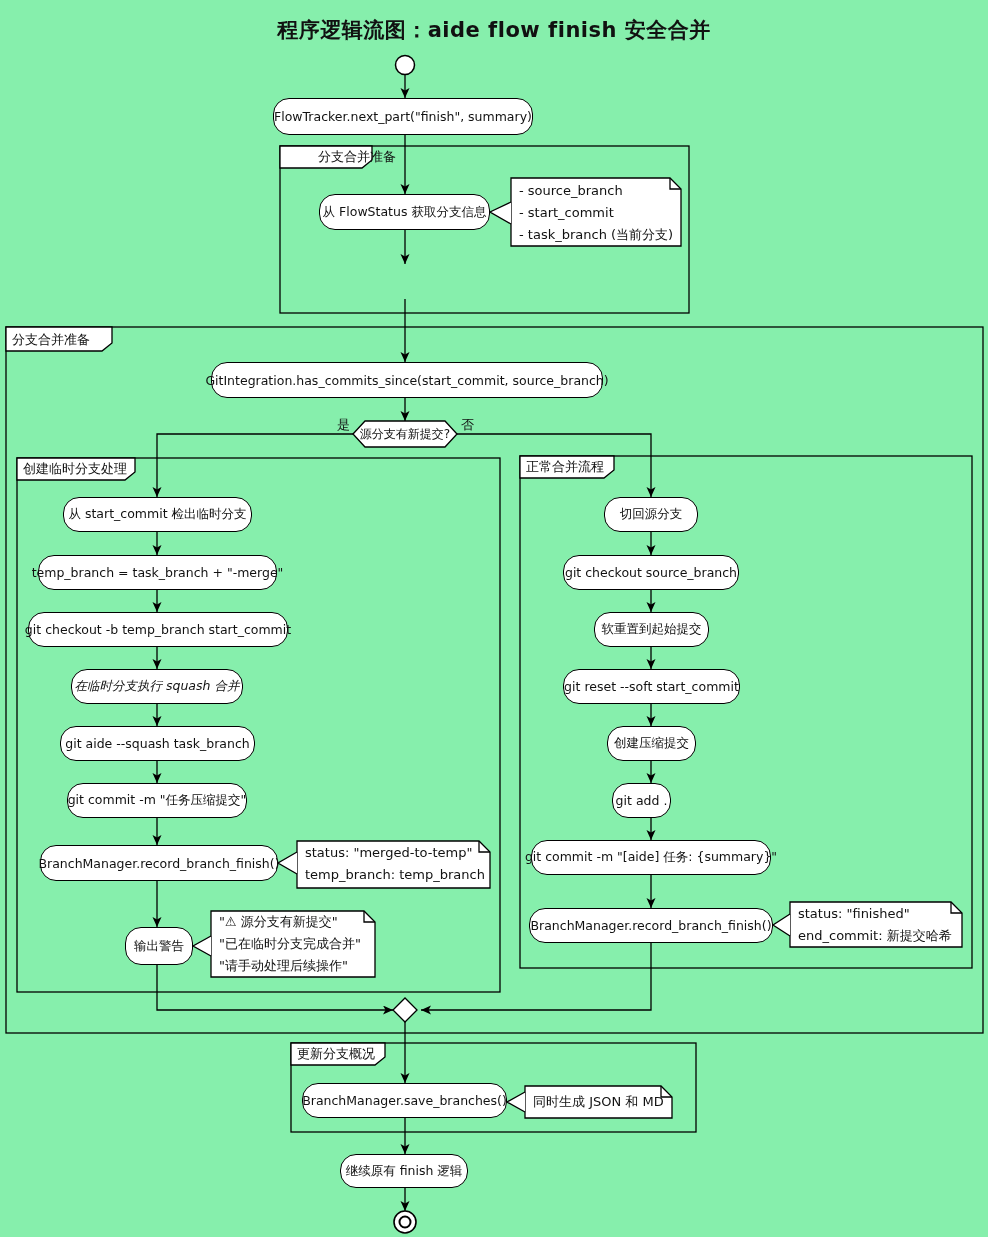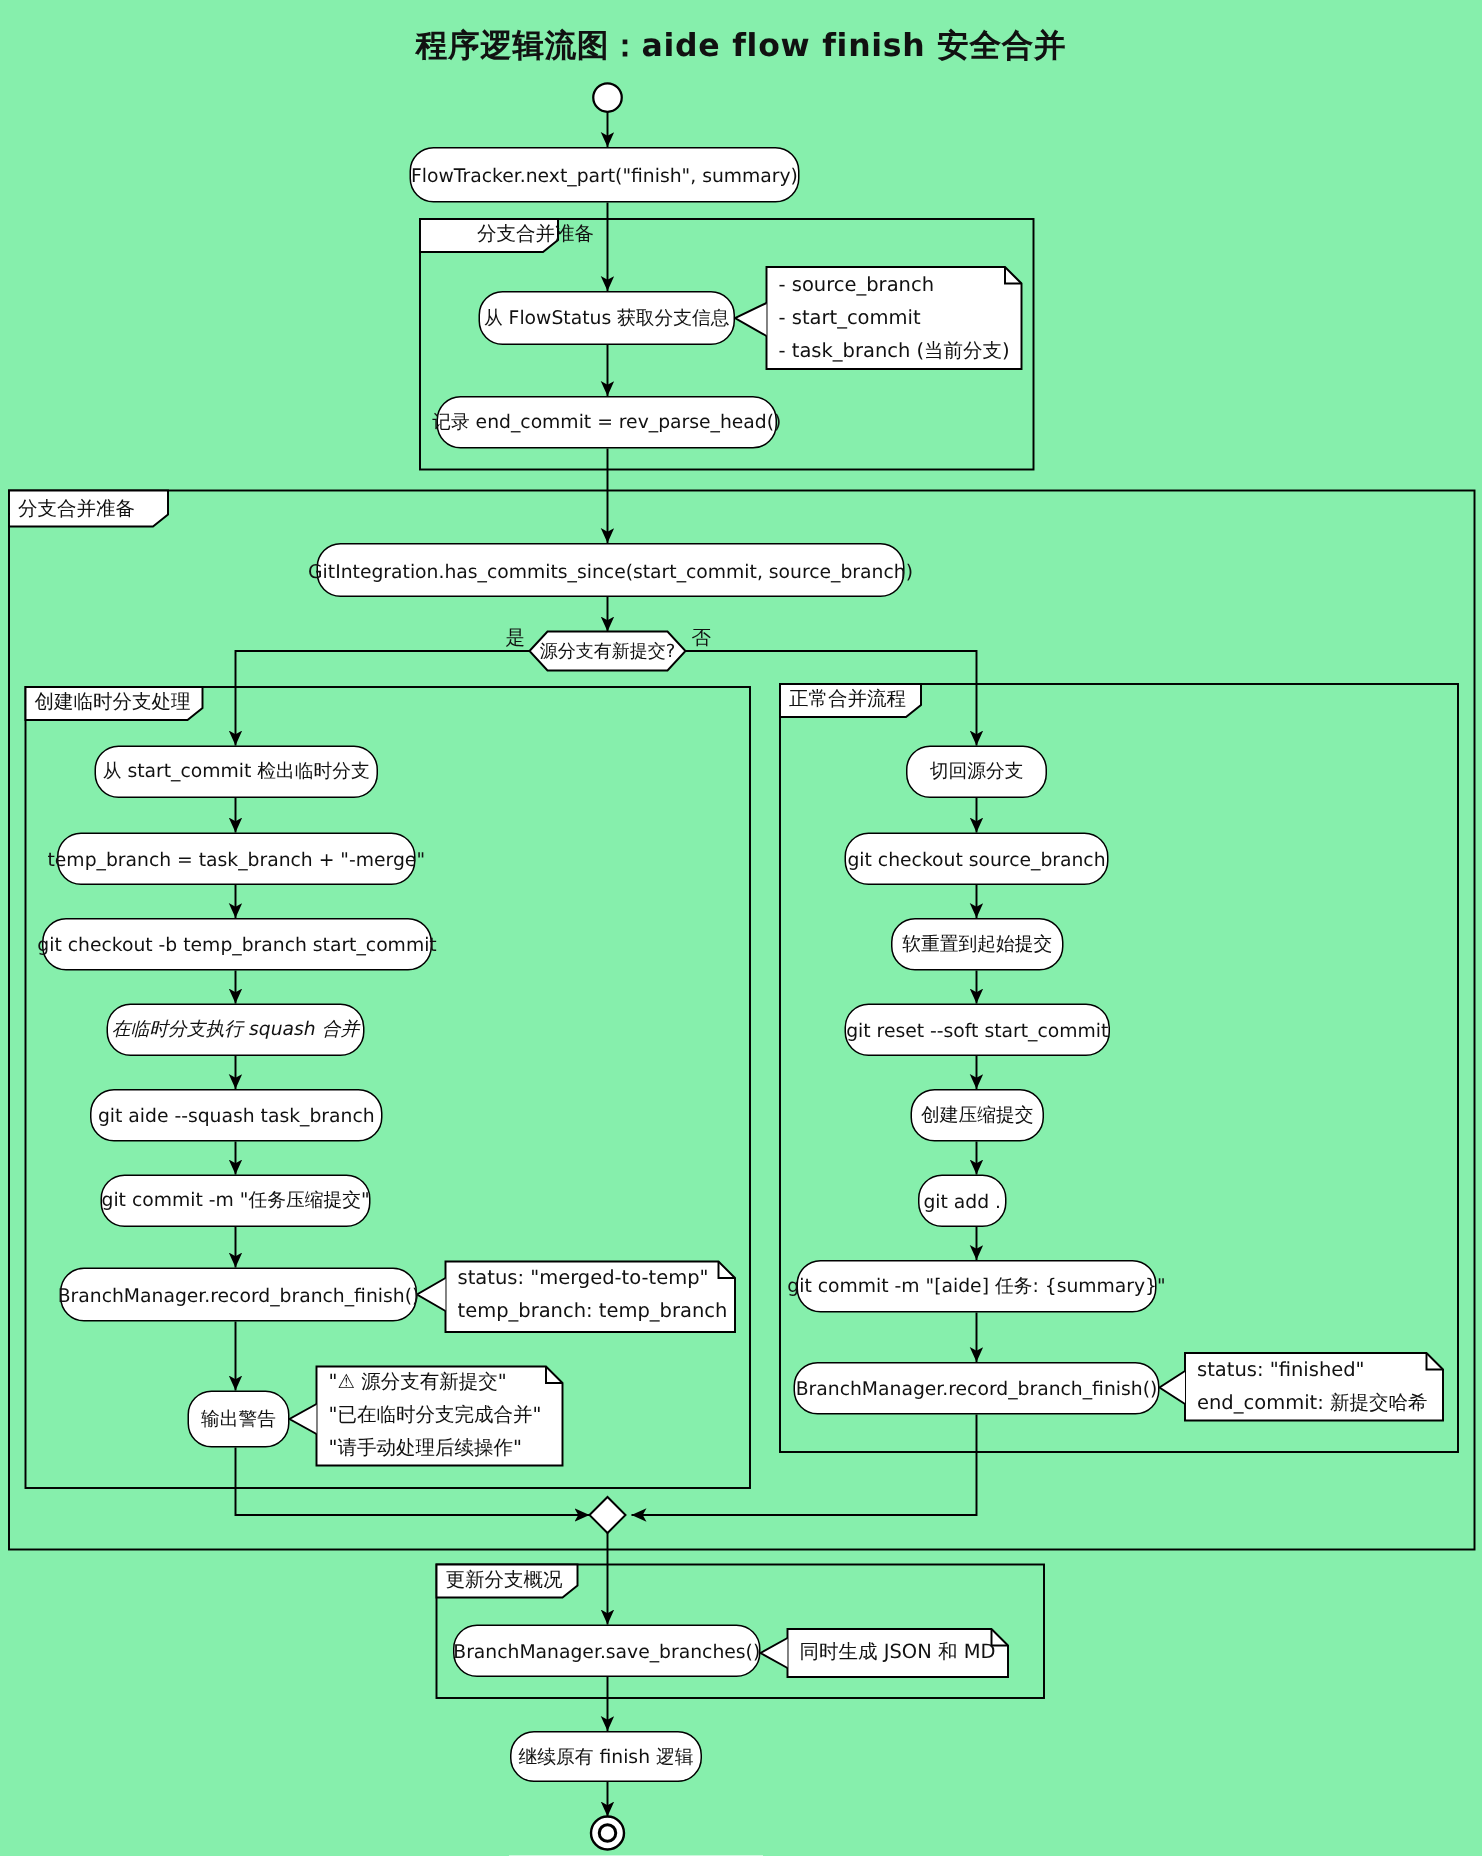--- a/index.html
+++ b/index.html
@@ -128,21 +128,20 @@
   <div class="title">程序逻辑流图：aide flow finish 安全合并</div>
 
   <div class="plabel" style="left:286px;top:150px;margin-left:32px;">分支合并准备</div>
   <div class="plabel" style="left:12px;top:333px;">分支合并准备</div>
   <div class="plabel" style="left:23px;top:462px;">创建临时分支处理</div>
   <div class="plabel" style="left:526px;top:460px;">正常合并流程</div>
   <div class="plabel" style="left:297px;top:1047px;">更新分支概况</div>
 
   <div class="node" style="left:273px;top:98px;width:260px;height:37px;">FlowTracker.next_part("finish", summary)</div>
   <div class="node" style="left:319px;top:194px;width:171px;height:36px;">从 FlowStatus 获取分支信息</div>
-  <div class="node" style="left:291px;top:264px;width:227px;height:35px;">记录 end_commit = rev_parse_head()</div>
   <div class="node" style="left:211px;top:362px;width:392px;height:36px;">GitIntegration.has_commits_since(start_commit, source_branch)</div>
 
   <div class="dq" style="left:353px;top:421px;width:104px;height:26px;text-align:right;">源分支有新提交?</div>
   <div class="guard" style="left:328px;top:416px;width:22px;text-align:right;">是</div>
   <div class="guard" style="left:461px;top:416px;width:22px;">否</div>
 
   <div class="node" style="left:63px;top:497px;width:189px;height:35px;">从 start_commit 检出临时分支</div>
   <div class="node" style="left:38px;top:555px;width:239px;height:35px;">temp_branch = task_branch + "-merge"</div>
   <div class="node" style="left:28px;top:612px;width:260px;height:35px;">git checkout -b temp_branch start_commit</div>
   <div class="node" style="left:71px;top:669px;width:172px;height:35px;font-style:italic;">在临时分支执行 squash 合并</div>

